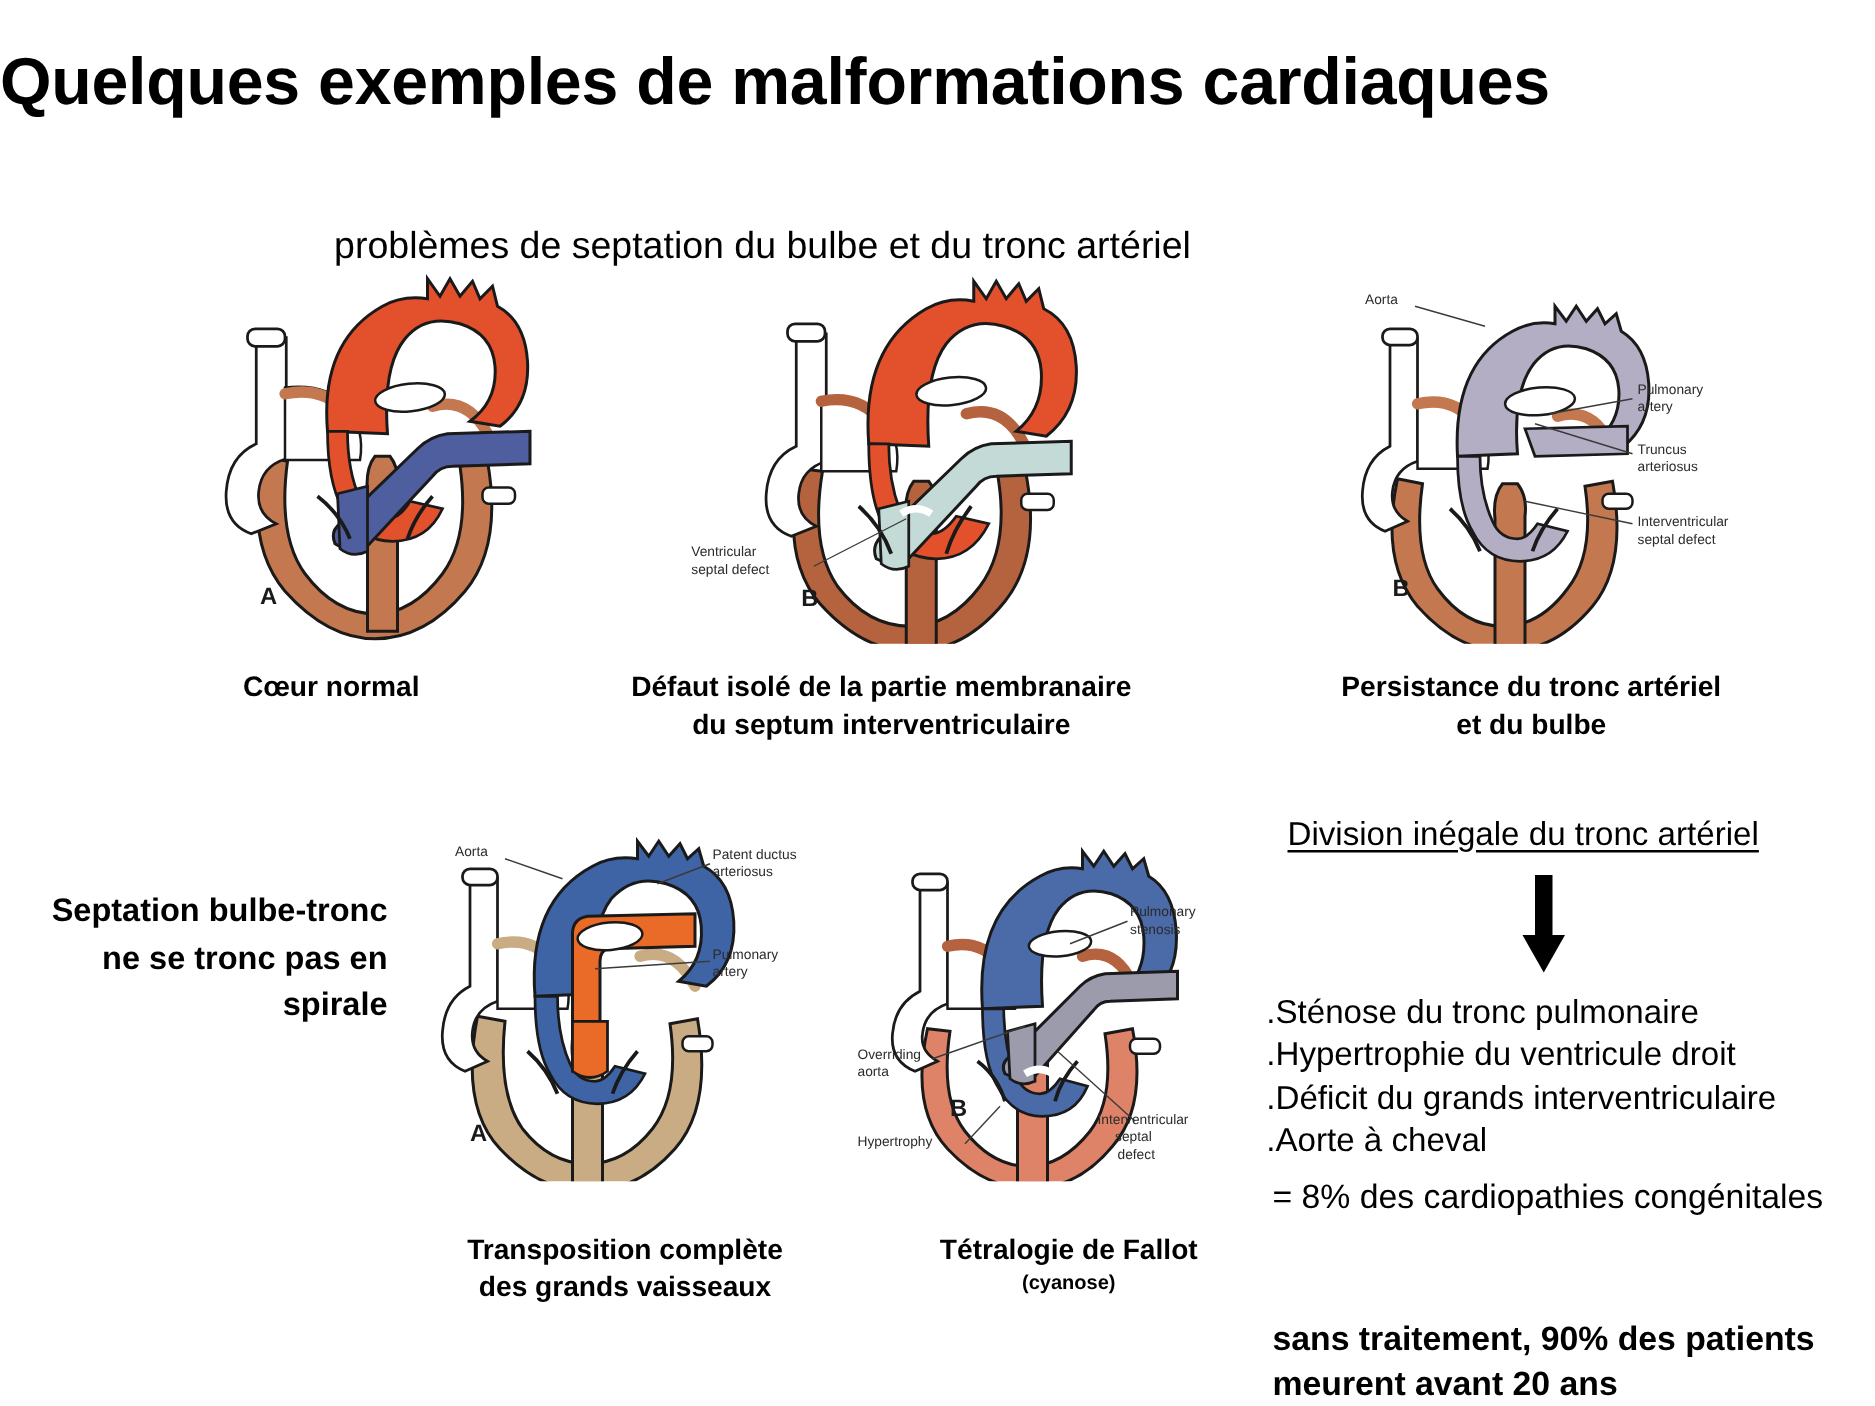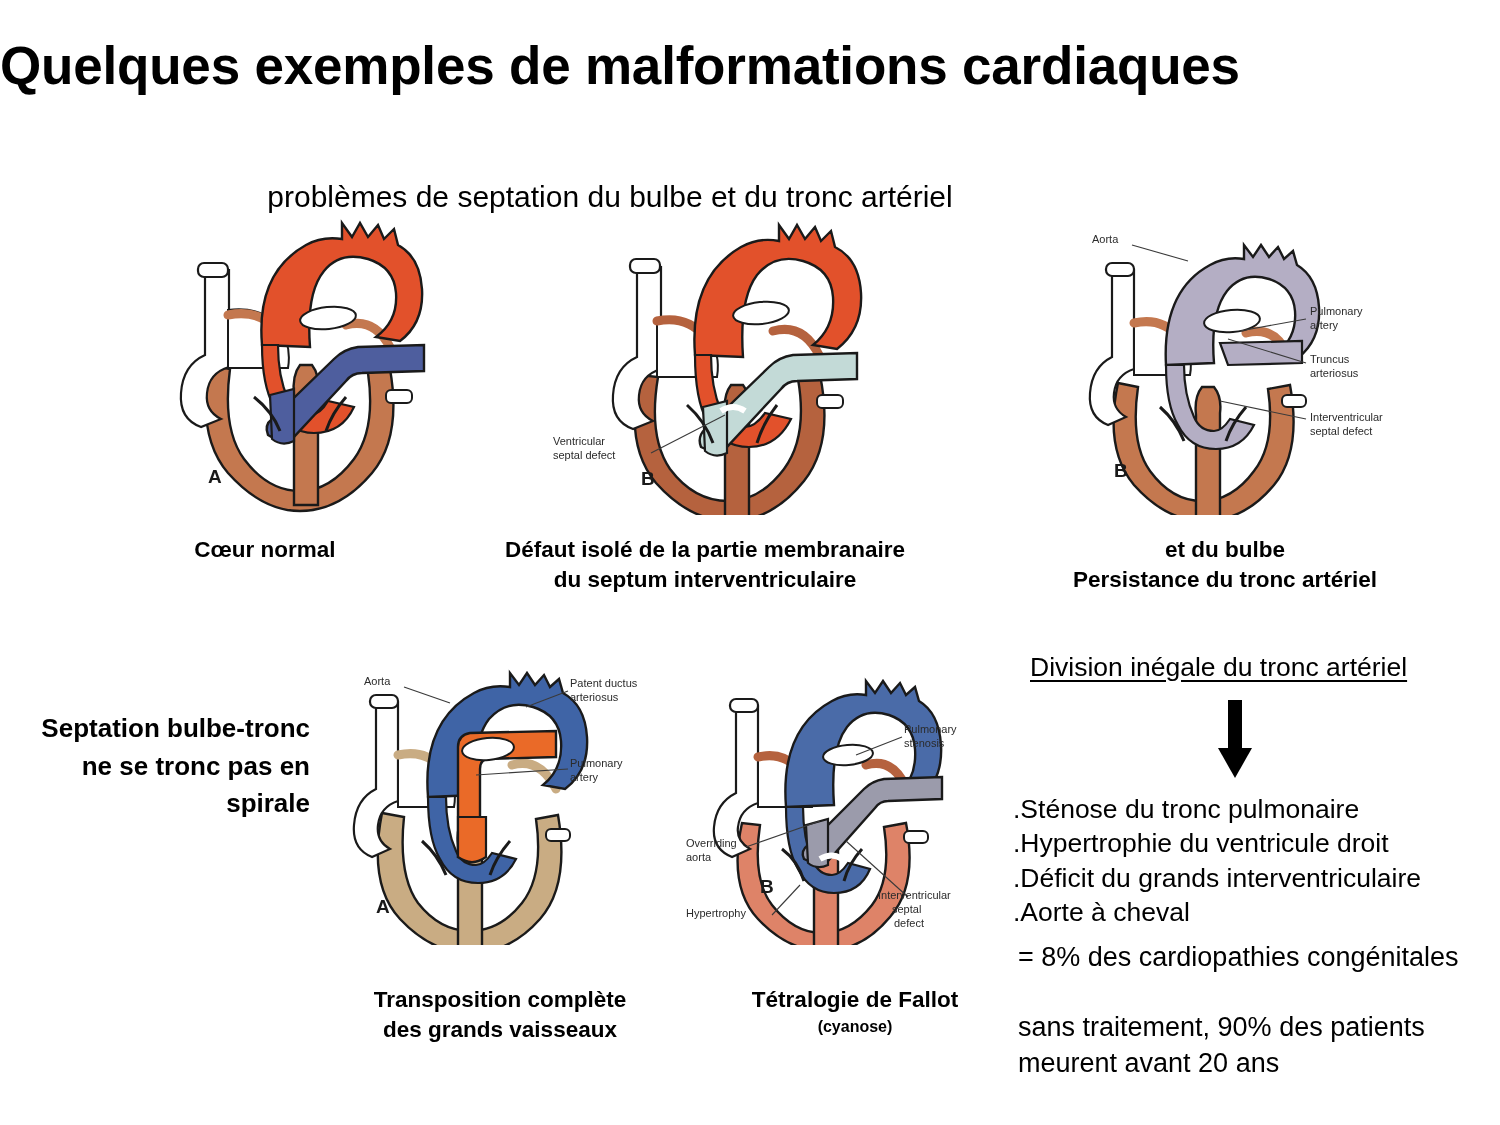--- a/index.html
+++ b/index.html
@@ -169,22 +169,22 @@
       <text class="lbl" x="240" y="100">Pulmonary</text>
       <text class="lbl" x="240" y="114">artery</text>
       <text class="lbl" x="240" y="148">Truncus</text>
       <text class="lbl" x="240" y="162">arteriosus</text>
       <text class="lbl" x="240" y="206">Interventricular</text>
       <text class="lbl" x="240" y="220">septal defect</text>
       <text class="lbl-b" x="44" y="262">B</text>
     </svg>
   </div>
   <div class="caption" style="left:1005px;top:535px;width:440px;">
+    <div>Persistance du tronc artériel</div>
     <div>et du bulbe</div>
-    <div>Persistance du tronc artériel</div>
   </div>
 
   <div class="freetext right" style="left:10px;top:710px;width:300px;font-weight:bold;">
     <div>Septation bulbe-tronc</div>
     <div>ne se tronc pas en spirale</div>
   </div>
 
   <div class="fig" style="left:330px;top:645px;">
     <svg width="340" height="300" viewBox="0 0 340 300">
       <path d="M52 168 q-14 72 18 106 q32 34 70 34 q40 0 70 -34 q30 -34 18 -104
@@ -286,18 +286,18 @@
     <div>.Sténose du tronc pulmonaire</div>
     <div>.Hypertrophie du ventricule droit</div>
     <div>.Déficit du grands interventriculaire</div>
     <div>.Aorte à cheval</div>
   </div>
 
   <div class="note" style="left:1018px;top:940px;">
     <div>= 8% des cardiopathies congénitales</div>
   </div>
 
-  <div class="note" style="left:1018px;top:1010px;">
+  <div class="note" style="left:1018px;top:1054px;font-weight:bold;">
     <div>sans traitement, 90% des patients</div>
     <div>meurent avant 20 ans</div>
   </div>
 
 </div>
 
 </body></html>

